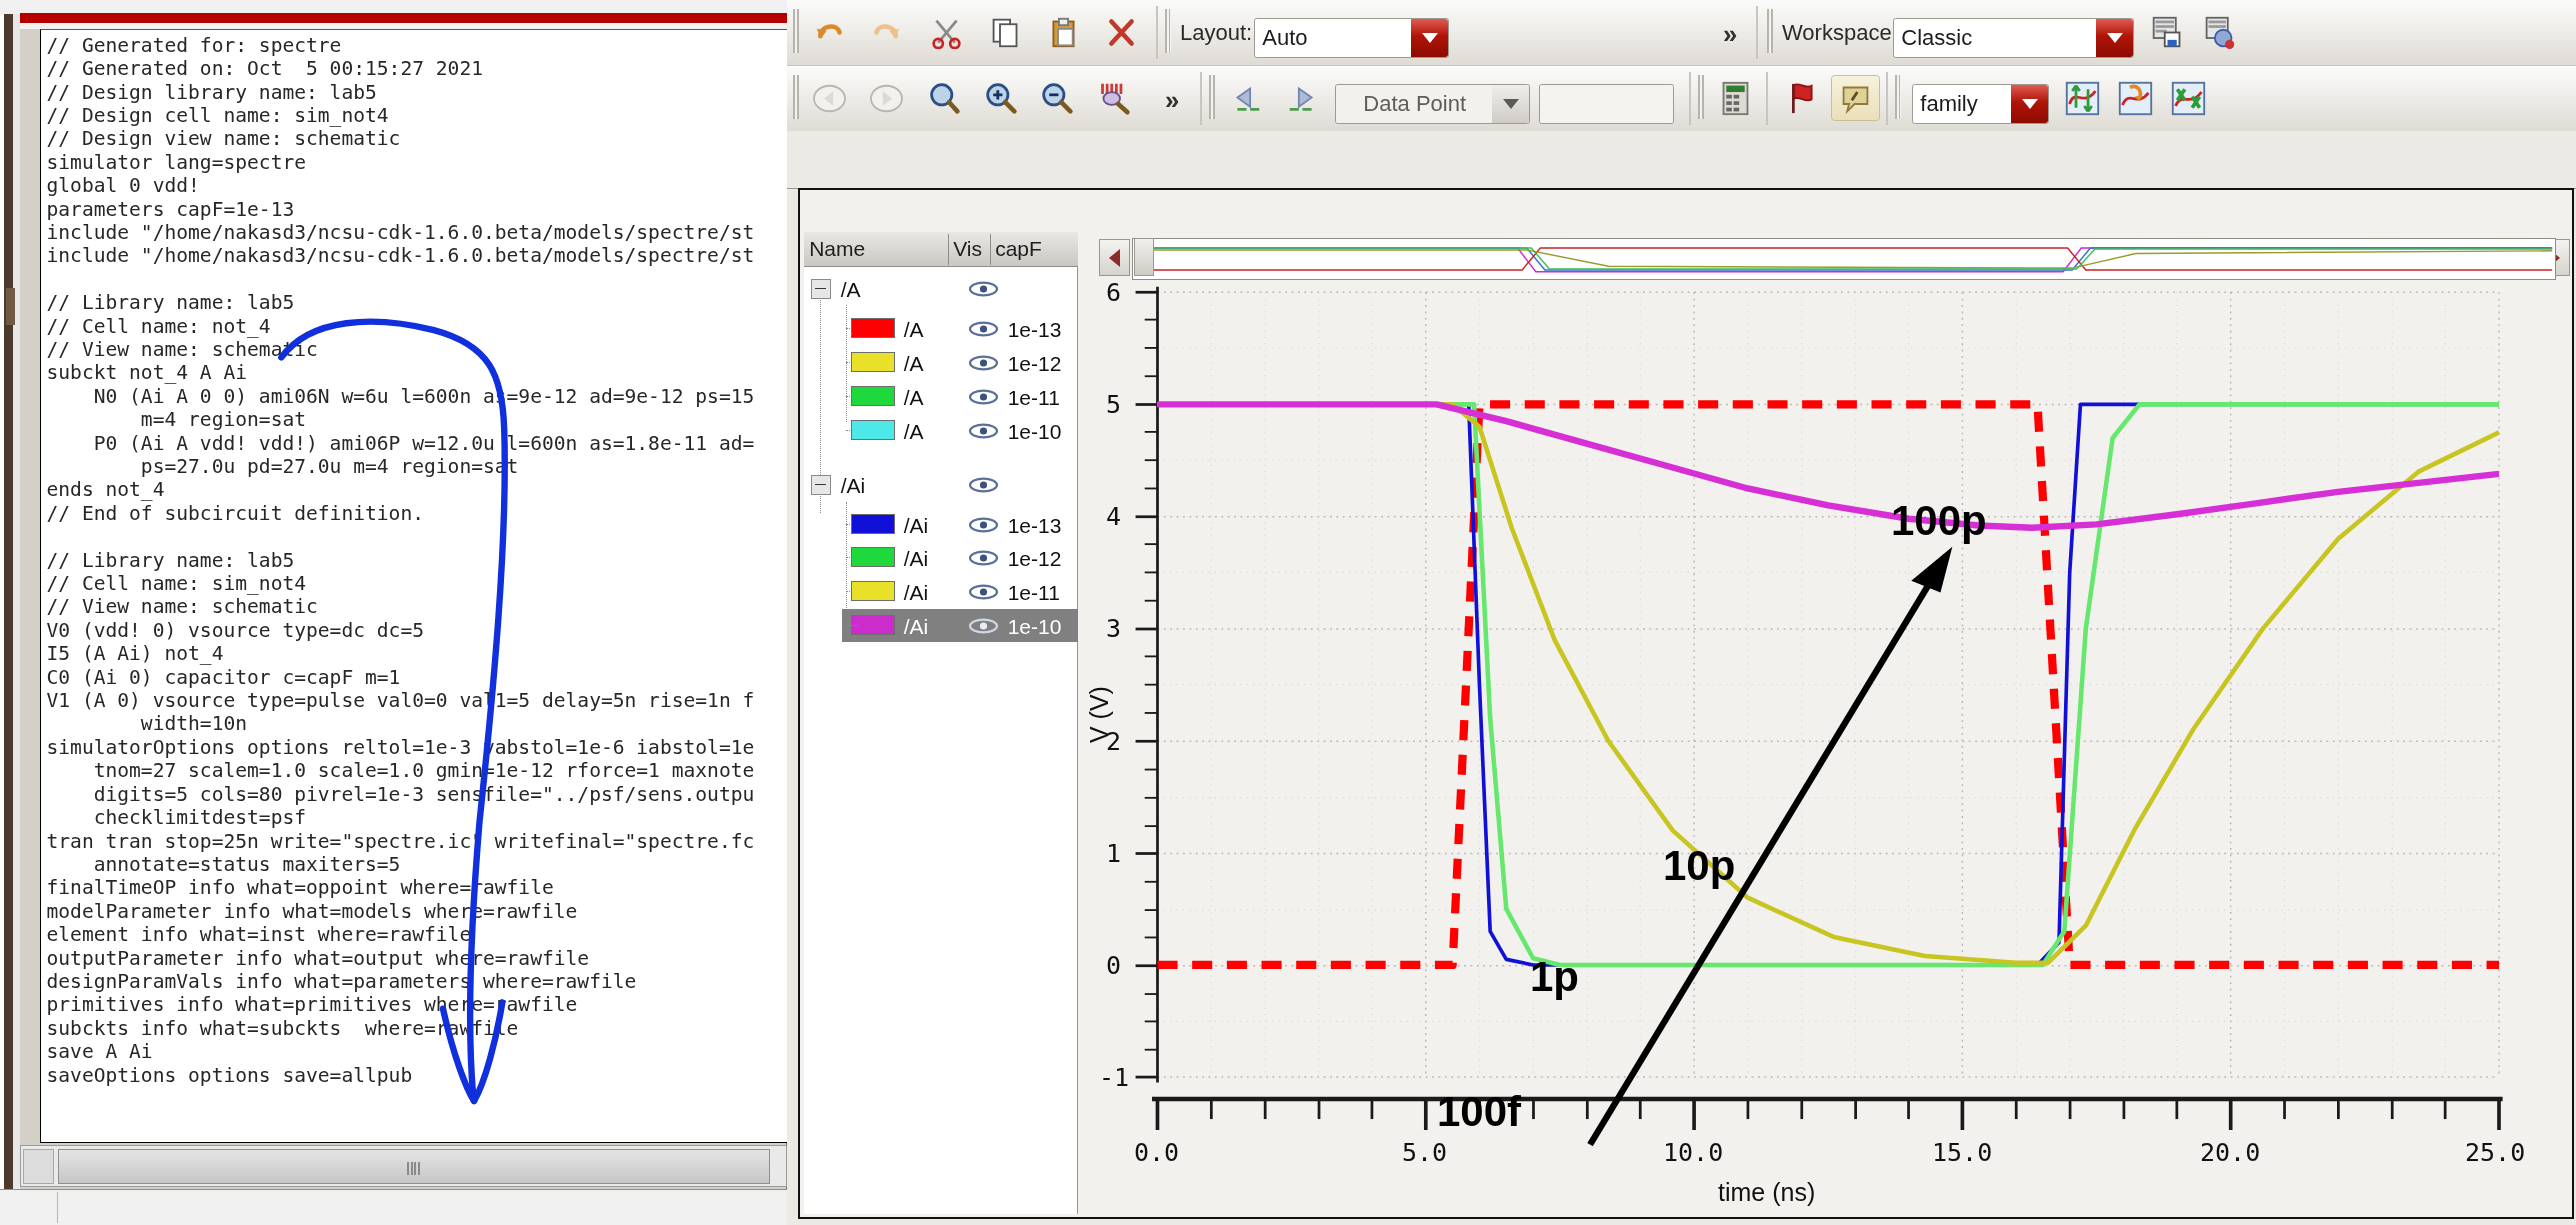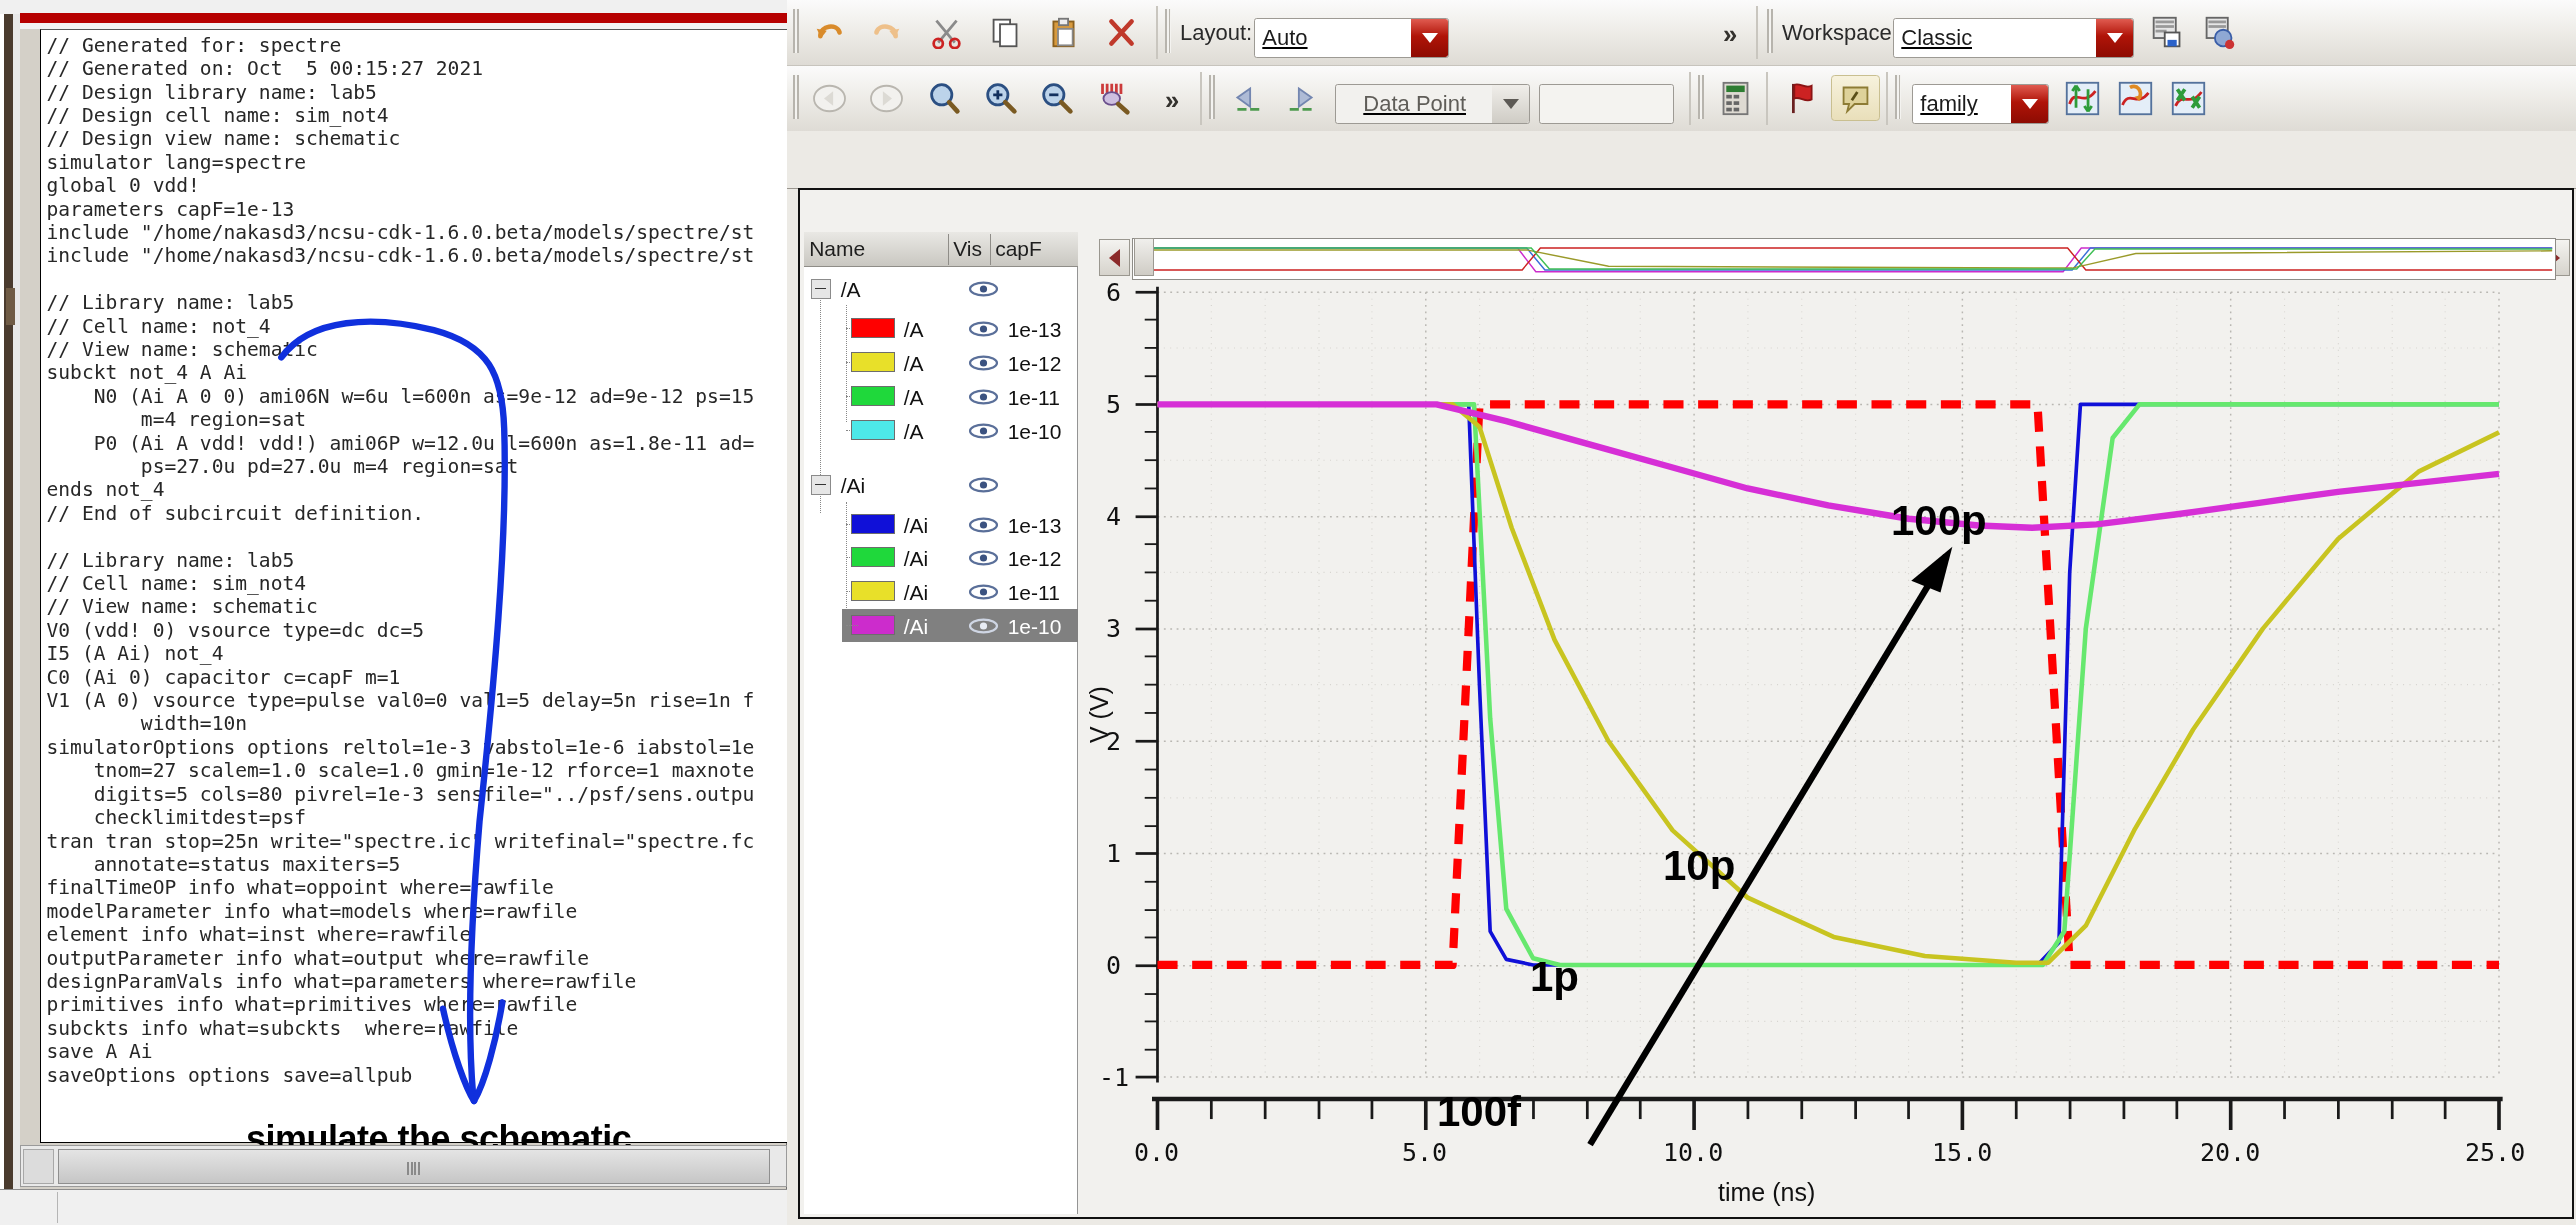--- a/index.html
+++ b/index.html
@@ -58,21 +58,21 @@
   #tbrow1{ top:0; height:66px; }
   #tbrow2{ top:66px; height:66px; }
   .tb-grip{ position:absolute; top:9px; width:6.4px; height:44px;
      background:repeating-linear-gradient(to right,#b7b4ad 0 1.8px,#f4f3f0 1.8px 3.7px); }
   .tb-btn{ position:absolute; top:9px; width:49px; height:46px; border-radius:3.7px;
      display:flex; align-items:center; justify-content:center; }
   .tb-sep{ position:absolute; top:5.5px; width:1.8px; height:53px; background:#c9c6bf;}
   .tb-lbl{ position:absolute; font-size:22px; color:#2a2a2a; top:20px;}
 
   .combo{ position:absolute; height:40px; background:#fff; border:0.9px solid #9d9a94;
-     border-radius:2.7px; display:flex; align-items:center;text-decoration:underline; }
+     border-radius:2.7px; display:flex; align-items:center; }
   .combo .ctext{ padding-left:7.3px; font-size:22px; color:#1c1c1c; white-space:nowrap; overflow:hidden;}
   .combo .cbtn{ position:absolute; right:0; top:0; bottom:0; width:37px;
      background:linear-gradient(to bottom,#e05b50,#b01408 45%,#8d0b02);
      border-radius:0 2.7px 2.7px 0; display:flex; align-items:center; justify-content:center;}
   .combo .cbtn:after{ content:""; border-left:8.2px solid transparent; border-right:8.2px solid transparent;
      border-top:10px solid #fff;}
   .combo.gray .cbtn{ background:linear-gradient(to bottom,#f0eeea,#cfccc5); }
   .combo.gray .cbtn:after{ border-top-color:#5d5a55; }
   .combo.plain{ background:#f2f1ee;padding-left:20px; }
 
@@ -203,21 +203,20 @@
 saveOptions options save=allpub</pre>
   </div>
 
   <svg id="blue-arrow" viewBox="0 0 520 900">
     <path d="M 8 52 C 40 8, 110 6, 175 22 C 235 38, 250 70, 252 130
              C 256 250, 240 420, 225 560 C 215 680, 212 790, 218 860" fill="none" stroke="#1030dd" stroke-width="7" stroke-linecap="round"></path>
     <path d="M 185 765 C 196 815, 210 852, 219 866" fill="none" stroke="#1030dd" stroke-width="7" stroke-linecap="round"></path>
     <path d="M 219 866 C 231 846, 243 800, 250 758" fill="none" stroke="#1030dd" stroke-width="7" stroke-linecap="round"></path>
   </svg>
 
-  <div id="annot-text">simulate the schematic</div>
 
   <div id="editor-hscroll">
     <div class="arrow-l"></div>
     <div class="thumb">
       <div class="grip"></div>
     </div>
   </div>
 
   <div id="editor-status">
     <span class="cell">47</span>

